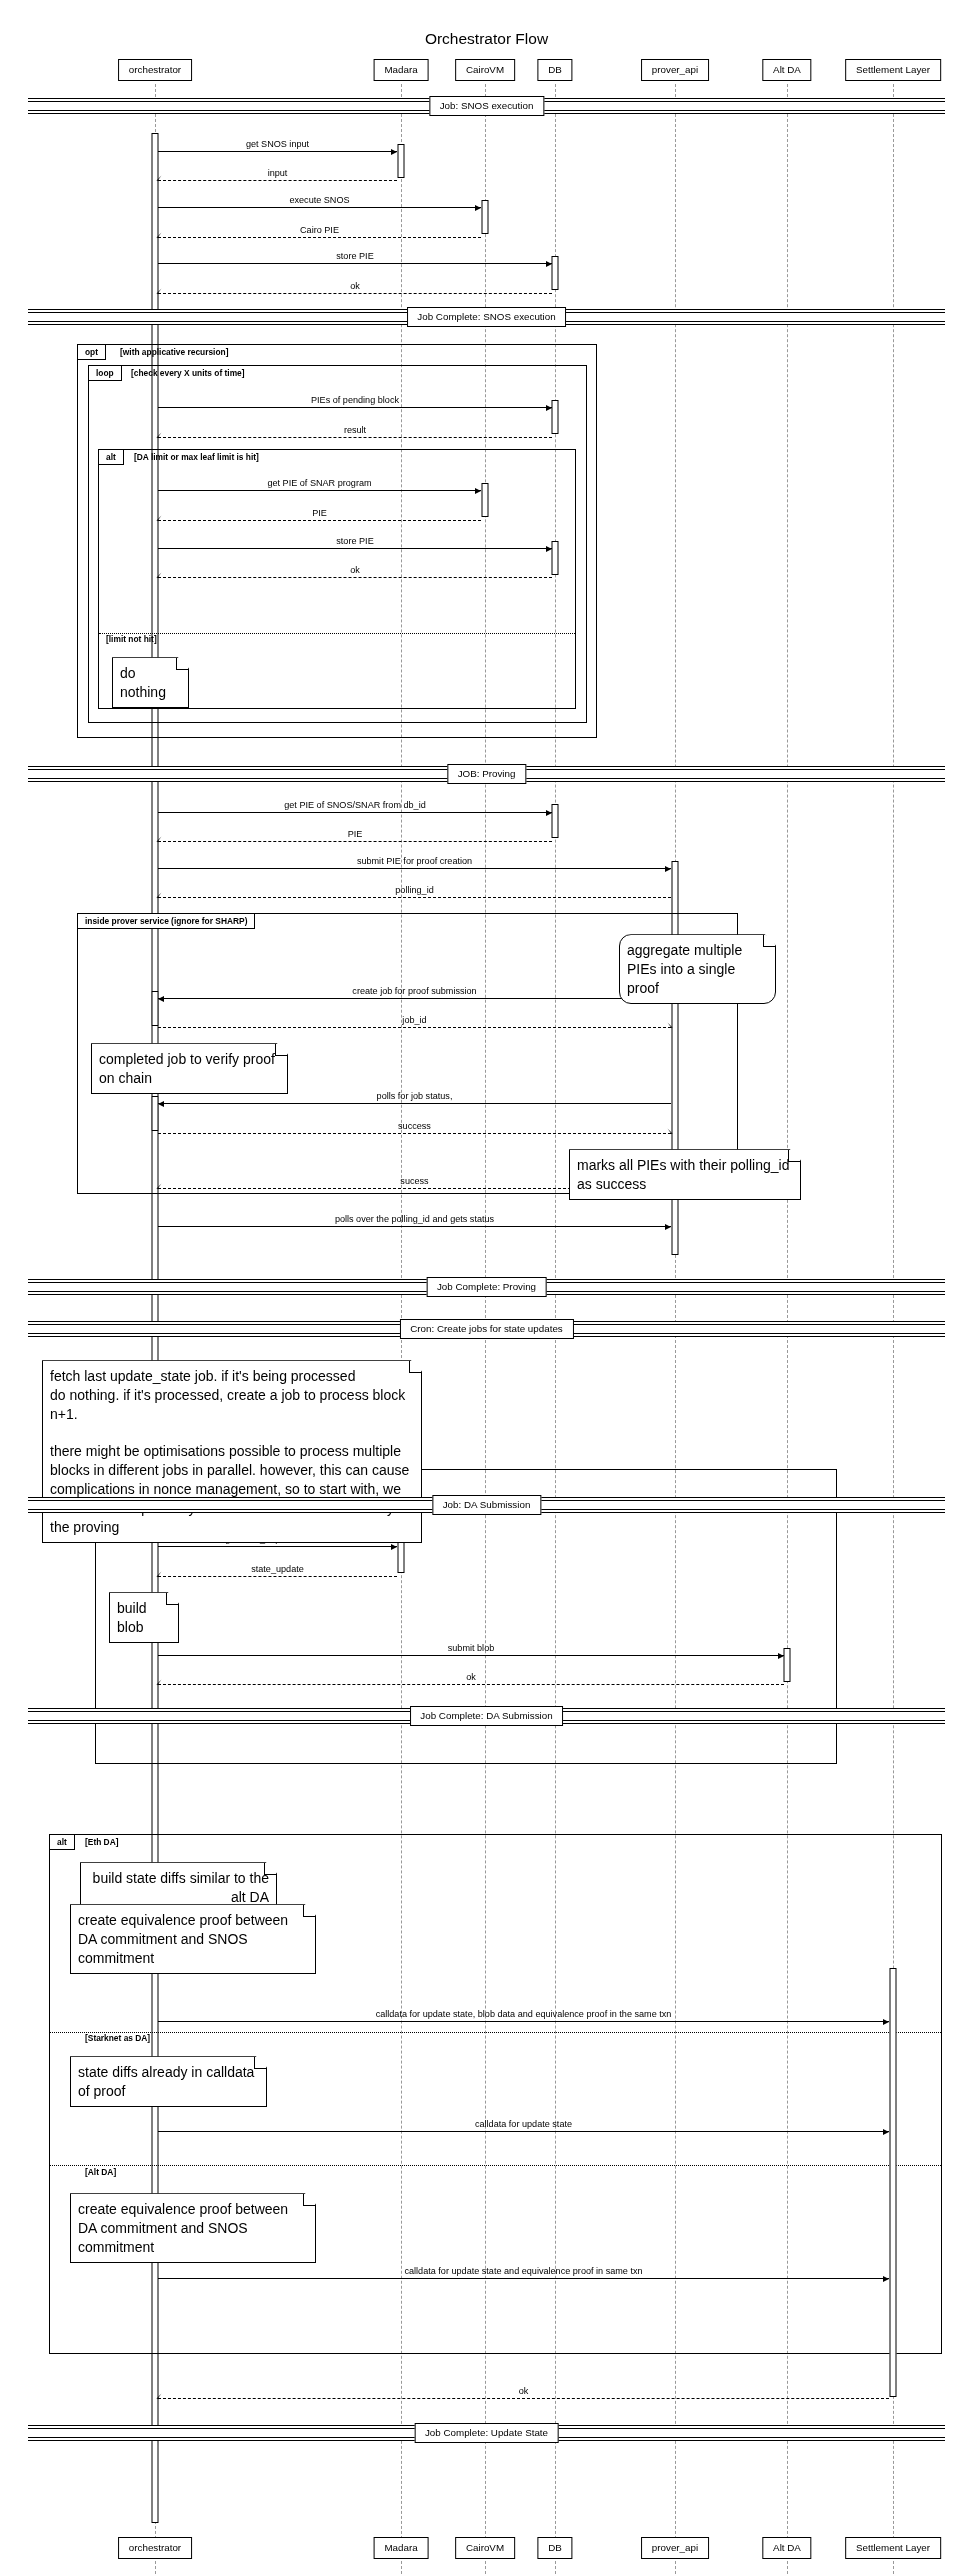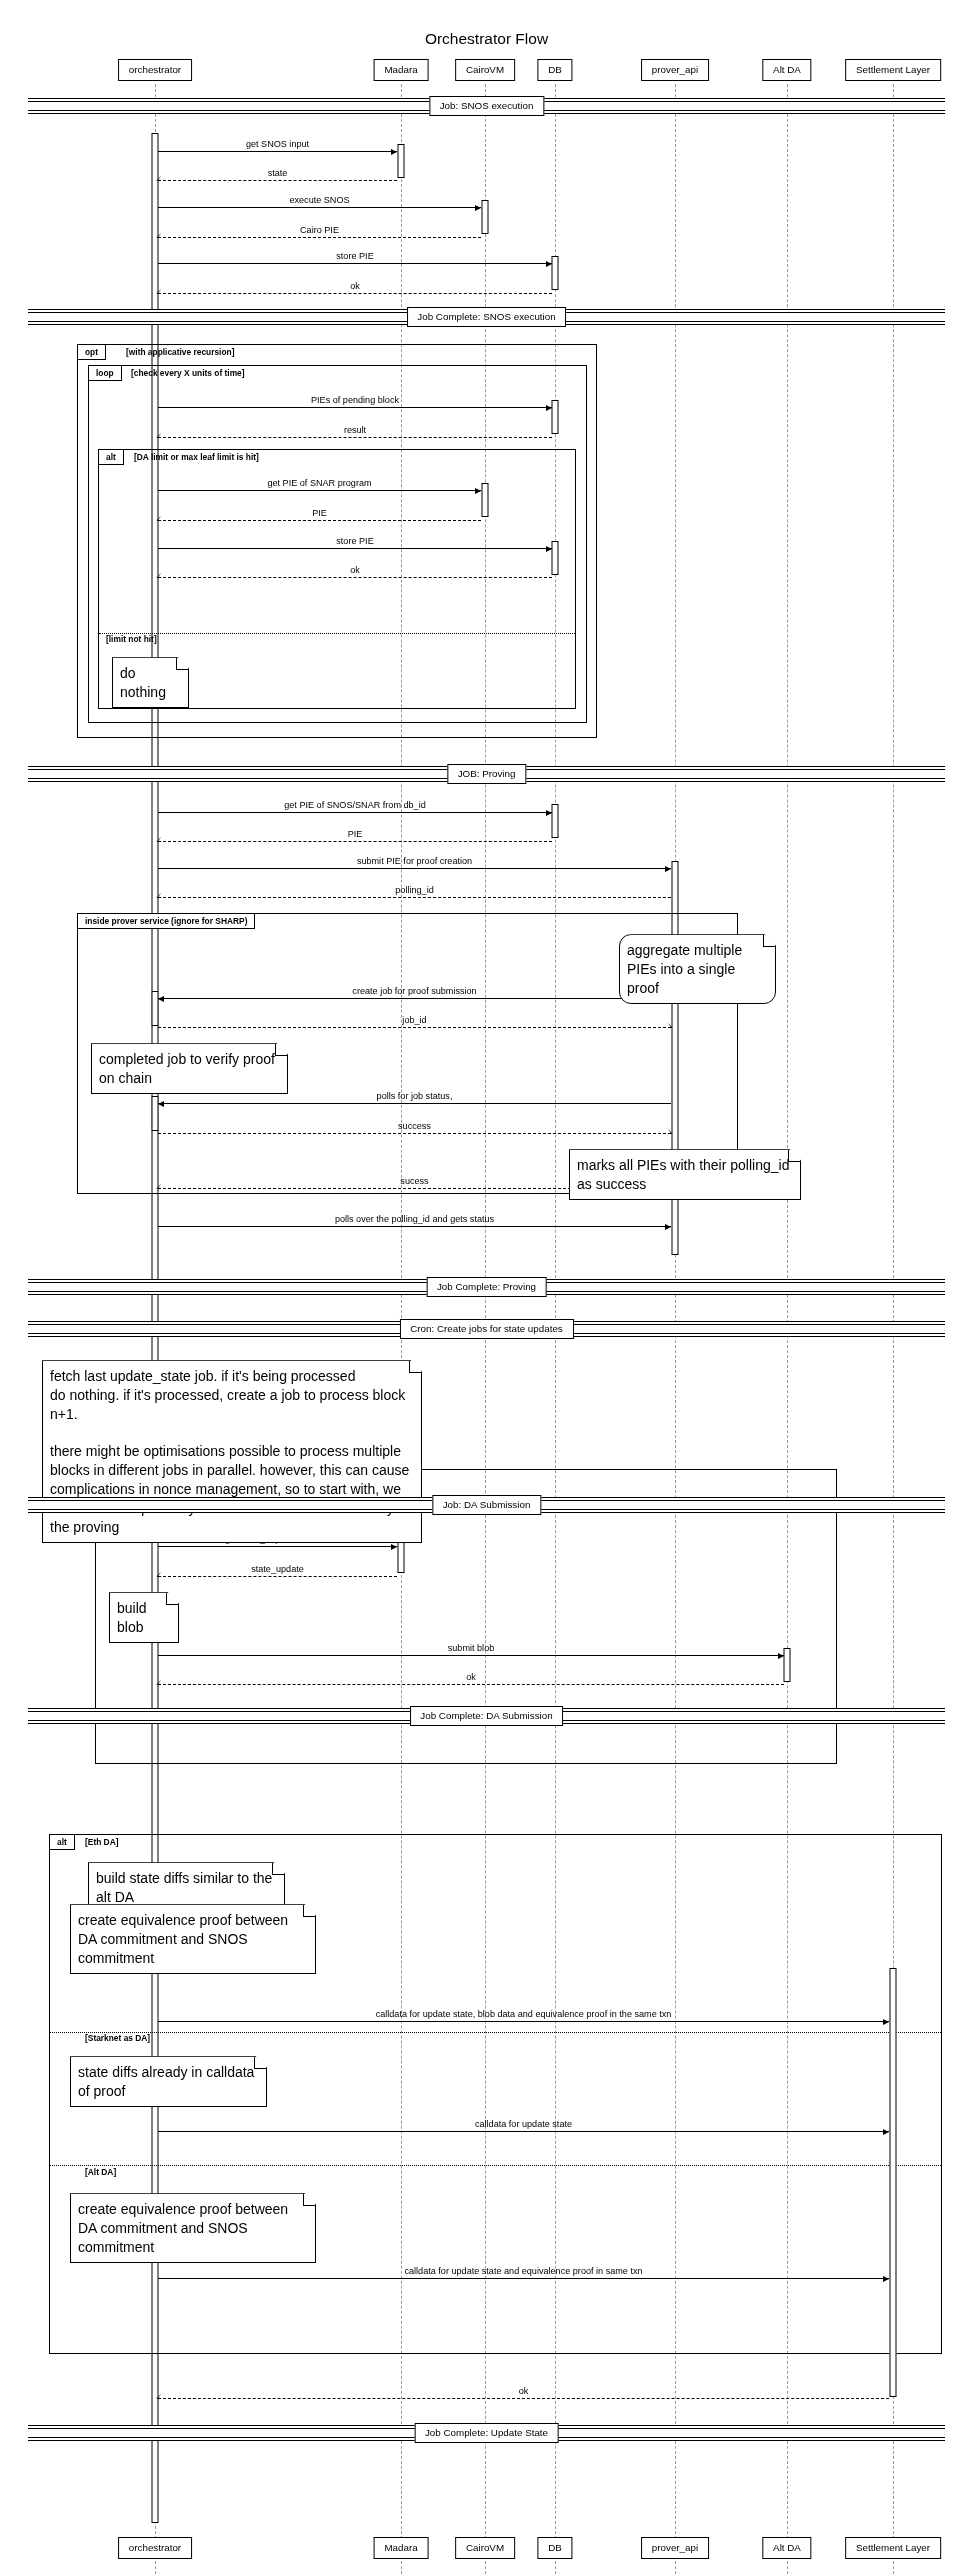--- a/index.html
+++ b/index.html
@@ -218,21 +218,21 @@
       <div class="divider-label">Job: SNOS execution</div>
     </div>
 
     <div class="activation" style="left:401px; top:60px; height:34px;"></div>
     <div class="msg right" style="left:158px; width:239px; top:55px">
         <div class="label">get SNOS input</div>
         <div class="line"></div>
         <div class="arrow"></div>
       </div>
     <div class="msg reply left" style="left:158px; width:239px; top:84px">
-        <div class="label">state</div>
+        <div class="label">input</div>
         <div class="line"></div>
         <div class="arrow"></div>
       </div>
 
     <div class="activation" style="left:485px; top:116px; height:34px;"></div>
     <div class="msg right" style="left:158px; width:323px; top:111px">
         <div class="label">execute SNOS</div>
         <div class="line"></div>
         <div class="arrow"></div>
       </div>
@@ -253,21 +253,21 @@
         <div class="line"></div>
         <div class="arrow"></div>
       </div>
 
     <div class="divider-band" style="top:225px">
       <div class="divider-label">Job Complete: SNOS execution</div>
     </div>
 
     <div class="frame" style="left:77px; top:260px; width:520px; height:394px;">
       <div class="tag">opt</div>
-      <div class="guard" style="left:48px">[with applicative recursion]</div>
+      <div class="guard" style="left:42px">[with applicative recursion]</div>
     </div>
 
     <div class="frame" style="left:88px; top:281px; width:499px; height:358px;">
       <div class="tag">loop</div>
       <div class="guard" style="left:42px">[check every X units of time]</div>
     </div>
 
     <div class="activation" style="left:555px; top:316px; height:34px;"></div>
     <div class="msg right" style="left:158px; width:394px; top:311px">
         <div class="label">PIEs of pending block</div>
@@ -441,21 +441,21 @@
 
     <div class="frame" style="left:49px; top:1750px; width:893px; height:520px;">
       <div class="tag">alt</div>
       <div class="guard" style="left:35px">[Eth DA]</div>
       <div class="hsep" style="top:197px"></div>
       <div class="guard" style="left:35px; top:198px">[Starknet as DA]</div>
       <div class="hsep" style="top:330px"></div>
       <div class="guard" style="left:35px; top:332px">[Alt DA]</div>
     </div>
 
-    <div class="note" style="left:88px; top:1778px; width:197px;">build state diffs similar to the alt DA</div>
+    <div class="note" style="left:80px; top:1778px; width:197px;text-align:right;">build state diffs similar to the alt DA</div>
     <div class="note" style="left:70px; top:1820px; width:246px;">create equivalence proof between DA commitment and SNOS commitment</div>
 
     <div class="activation" style="left:893px; top:1884px; height:429px;"></div>
     <div class="msg right" style="left:158px; width:731px; top:1925px">
         <div class="label">calldata for update state, blob data and equivalence proof in the same txn</div>
         <div class="line"></div>
         <div class="arrow"></div>
       </div>
 
     <div class="note" style="left:70px; top:1972px; width:197px;">state diffs already in calldata of proof</div>

